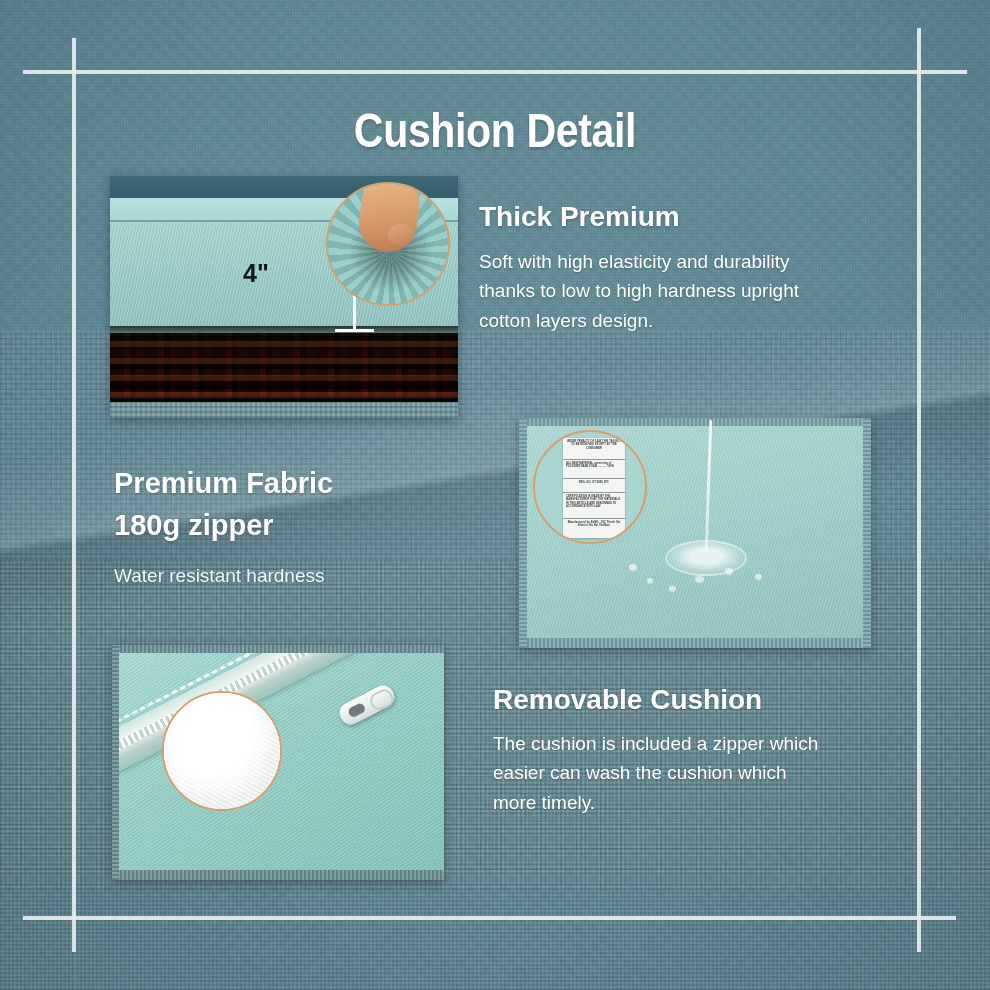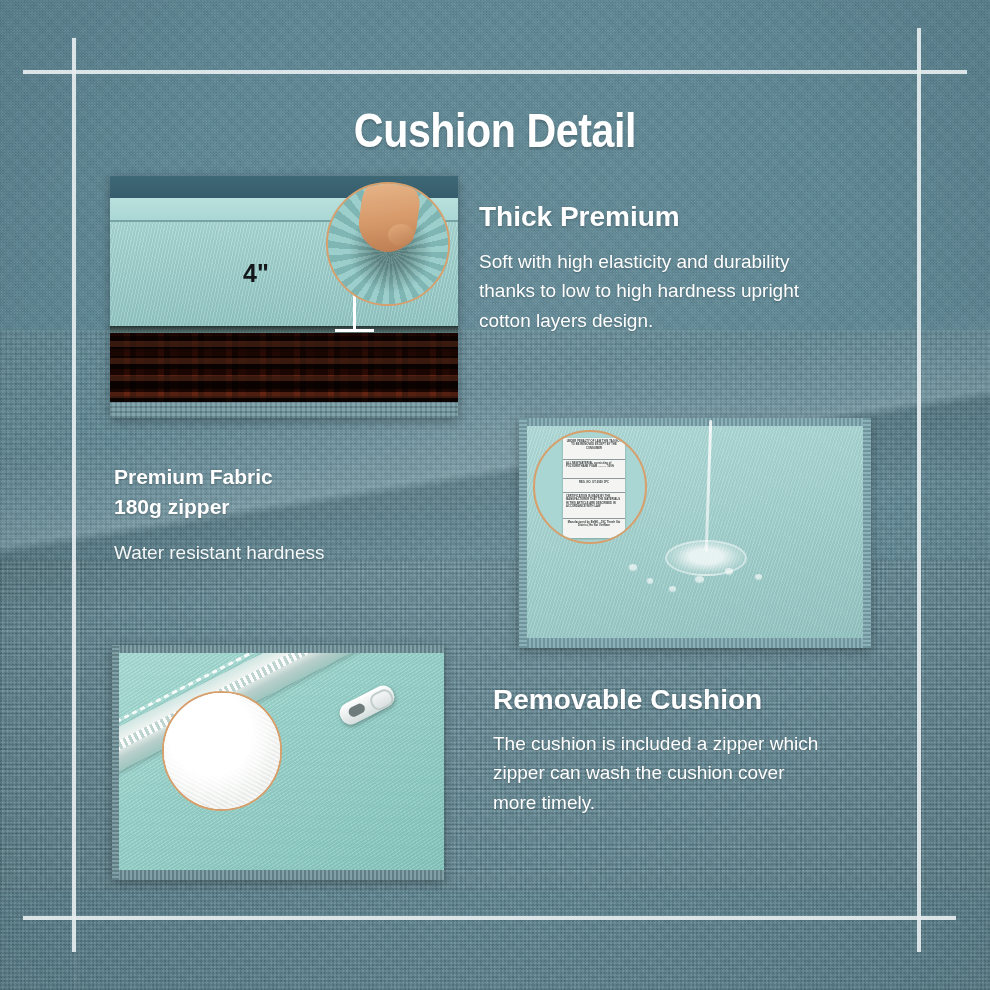--- a/index.html
+++ b/index.html
@@ -183,21 +183,21 @@
       radial-gradient(circle at 40% 35%, #ffffff 0 40%, rgba(255,255,255,0) 70%),
       repeating-linear-gradient(28deg, #f7f8f6 0 2px, #e9ecea 2px 4px),
       repeating-linear-gradient(-52deg, rgba(255,255,255,.7) 0 2px, rgba(220,226,224,.6) 2px 5px);}
 
   
   .blk{position:absolute;}
   .h2{font-size:28px;font-weight:bold;color:#ffffff;line-height:1.18;
      text-shadow:0 1px 3px rgba(0,0,0,.28);}
   .body{font-size:19px;color:#ffffff;line-height:1.55;font-weight:normal;
      text-shadow:0 1px 2px rgba(0,0,0,.25);}
-  .h2.big{font-size:21px;line-height:1.45;}
+  .h2.big{font-size:29px;line-height:1.45;}
   .sub{font-size:19px;color:#f4f8f8;line-height:1.5;text-shadow:0 1px 2px rgba(0,0,0,.25);}
 
   #blk1{left:479px;top:200px;width:345px;}
   #blk1 .body{margin-top:14px;}
   #blk2{left:114px;top:462px;width:340px;}
   #blk2 .sub{margin-top:16px;}
   #blk3{left:493px;top:683px;width:330px;}
   #blk3 .body{margin-top:13px;}
 </style>
 </head>
@@ -308,16 +308,16 @@
   </div>
 
   <div class="blk" id="blk2">
     <div class="h2 big">Premium Fabric</div>
     <div class="h2 big">180g zipper</div>
     <div class="sub">Water resistant hardness</div>
   </div>
 
   <div class="blk" id="blk3">
     <div class="h2">Removable Cushion</div>
-    <div class="body">The cushion is included a zipper which zipper can wash the cushion cover more timely.</div>
+    <div class="body">The cushion is included a zipper which easier can wash the cushion which more timely.</div>
   </div>
 
 </div>
 
 </body></html>

